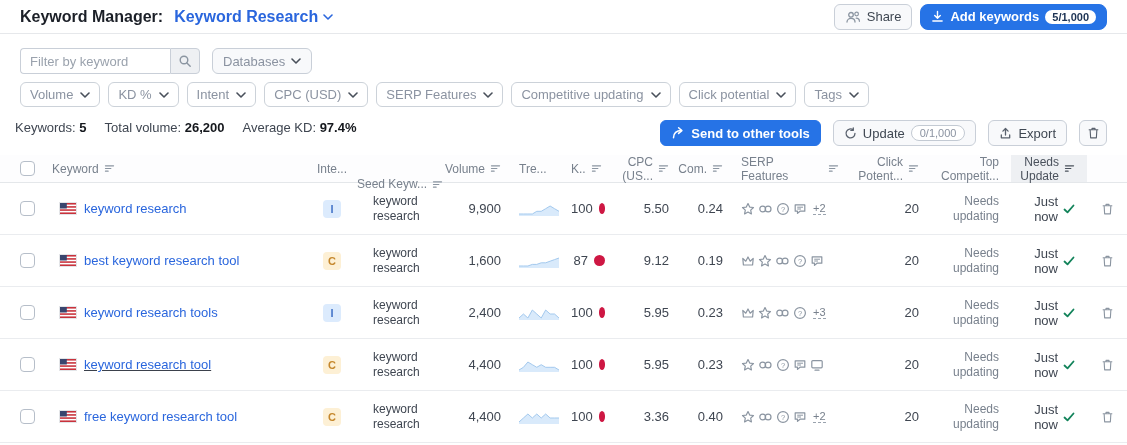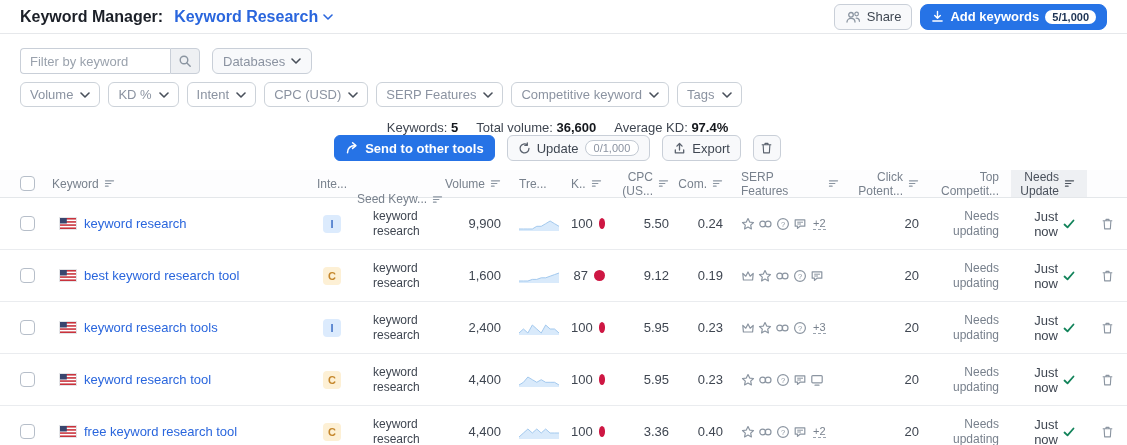--- a/index.html
+++ b/index.html
@@ -30,21 +30,21 @@
   .search-btn { width:30px; height:26px; border:1px solid #c9cfd8; background:#eef0f3;
     border-radius:0 4px 4px 0; display:flex; align-items:center; justify-content:center; cursor:pointer; }
   .dd-btn { margin-left:12px; }
   .dd-btn .lbl { color:#8b93a1; }
   .dd-btn .icon, .chip .icon { color:#49505b; }
   .chips-row { display:flex; align-items:center; gap:8px; margin-top:8px; }
   .chip { display:inline-flex; align-items:center; gap:7px; height:25px; padding:0 9px;
     border:1px solid #ccd2d9; border-radius:6px; background:#fff; color:#8b93a1; font-size:13px; cursor:pointer; }
 
   
-  .summary-bar { display:flex; align-items:center; justify-content:space-between; padding:13px 20px 9px 8px;flex-direction:column; }
+  .summary-bar { display:flex; align-items:flex-start; justify-content:space-between; padding:13px 20px 9px 15px; }
   .stats { display:flex; align-items:center; gap:18px; color:#3f4651; }
   .stats b { color:#15181d; }
   .toolbar { display:flex; align-items:center; gap:12px; }
   .icon-btn { width:28px; height:26px; padding:0; justify-content:center; }
 
   
   .table { width:1127px; }
   .tr { display:flex; align-items:center; height:52px; border-bottom:1px solid #eaecef; background:#fff; }
   .thead { display:flex; align-items:stretch; height:28px; border-bottom:1px solid #e4e7ea; background:#fdfdfe; }
   .th { display:flex; align-items:center; gap:5px; font-size:12px; color:#78818d; padding:0 6px; }
@@ -165,42 +165,50 @@
       </button>
       <button class="chip">
         <span>SERP Features</span>
                  <span class="icon">
           <svg width="10" height="6" viewBox="0 0 10 6">
             <path d="M1 1 5 5 9 1" fill="none" stroke="currentColor" stroke-linecap="round" stroke-linejoin="round" stroke-width="1.6"></path>
           </svg>
         </span>
       </button>
       <button class="chip">
-        <span>Competitive keyword</span>
+        <span>Competitive updating</span>
+                 <span class="icon">
+          <svg width="10" height="6" viewBox="0 0 10 6">
+            <path d="M1 1 5 5 9 1" fill="none" stroke="currentColor" stroke-linecap="round" stroke-linejoin="round" stroke-width="1.6"></path>
+          </svg>
+        </span>
+      </button>
+      <button class="chip">
+        <span>Click potential</span>
                  <span class="icon">
           <svg width="10" height="6" viewBox="0 0 10 6">
             <path d="M1 1 5 5 9 1" fill="none" stroke="currentColor" stroke-linecap="round" stroke-linejoin="round" stroke-width="1.6"></path>
           </svg>
         </span>
       </button>
       <button class="chip">
         <span>Tags</span>
                  <span class="icon">
           <svg width="10" height="6" viewBox="0 0 10 6">
             <path d="M1 1 5 5 9 1" fill="none" stroke="currentColor" stroke-linecap="round" stroke-linejoin="round" stroke-width="1.6"></path>
           </svg>
         </span>
       </button>
     </div>
 </div>
 
 <div class="summary-bar">
   <div class="stats">
     <span><span>Keywords:</span> <b>5</b></span>
-    <span><span>Total volume:</span> <b>36,600</b></span>
+    <span><span>Total volume:</span> <b>26,200</b></span>
     <span><span>Average KD:</span> <b>97.4%</b></span>
   </div>
   <div class="toolbar">
     <button class="btn btn-primary" style="border-radius:6px">
       <span class="icon">
           <svg width="14" height="14" viewBox="0 0 14 14">
             <path d="M2.5 11.8C2.5 6.8 5.5 4.6 10.4 4.6" fill="none" stroke="currentColor" stroke-linecap="round" stroke-linejoin="round" stroke-width="1.5"></path>
             <path d="M7.6 1.8 10.9 4.6 7.6 7.4" fill="none" stroke="currentColor" stroke-linecap="round" stroke-linejoin="round" stroke-width="1.5"></path>
           </svg>
         </span>
@@ -608,59 +616,158 @@
             <svg width="13" height="14" viewBox="0 0 14 14">
               <path d="M2.3 3.5h9.4M5.4 3.3V2h3.2v1.3M3.4 3.8l.5 8.4h6.2l.5-8.4" fill="none" stroke="currentColor" stroke-linecap="round" stroke-linejoin="round" stroke-width="1.2"></path>
             </svg>
           </span>
         </div>
       </div>
       <div class="tr">
         <div class="td cell-cb" style="width: 46px;">
           <span class="cb"></span>
         </div>
+        <div class="td " style="width: 265px; text-decoration: underline;">
+          <span class="icon flag">
+            <svg width="16" height="11" viewBox="0 0 16 11">
+              <rect width="16" height="11" fill="#fff"></rect>
+              <g fill="#c8323c">
+                <rect y="0" width="16" height="1.57"></rect>
+                <rect y="3.14" width="16" height="1.57"></rect>
+                <rect y="6.28" width="16" height="1.57"></rect>
+                <rect y="9.42" width="16" height="1.58"></rect>
+              </g>
+              <rect width="6.8" height="5.5" fill="#39456e"></rect>
+            </svg>
+          </span>
+       <a class="kw-link">keyword research tool</a>
+        </div>
+        <div class="td " style="width: 40px;">
+          <span class="badge badge-c">C</span>
+        </div>
+        <div class="td " style="width: 100px;">
+          <span class="seed-text">keyword research</span>
+        </div>
+        <div class="td al-r" style="width: 62px;">
+          <span class="num">4,400</span>
+        </div>
+        <div class="td " style="width: 52px;">
+          <svg width="40" height="14" viewBox="0 0 40 14">
+    <polygon points="0,14 0,12.0 4.444444444444445,9.3 8.88888888888889,4.0 13.333333333333332,6.7 17.77777777777778,9.3 22.22222222222222,6.7 26.666666666666664,9.3 31.11111111111111,9.3 35.55555555555556,9.3 40,12.0 40,14" fill="#d9eafb"></polygon>
+    <polyline points="0,12.0 4.444444444444445,9.3 8.88888888888889,4.0 13.333333333333332,6.7 17.77777777777778,9.3 22.22222222222222,6.7 26.666666666666664,9.3 31.11111111111111,9.3 35.55555555555556,9.3 40,12.0" fill="none" stroke="#a3c9ee" stroke-width="1"></polyline>
+          </svg>
+        </div>
+        <div class="td al-r" style="width: 52px;">
+          <span class="num">100</span>
+          <span class="kd-dot"></span>
+        </div>
+        <div class="td al-r" style="width: 64px;">
+          <span class="num">5.95</span>
+        </div>
+        <div class="td al-r" style="width: 54px;">
+          <span class="num">0.23</span>
+        </div>
+        <div class="td " style="width: 110px;">
+          <span class="serp-icons">
+            <span class="icon">
+              <svg width="14" height="14" viewBox="0 0 14 14">
+                <path d="M7 1.6 8.7 5.1 12.5 5.5 9.7 8.1 10.4 11.9 7 10 3.6 11.9 4.3 8.1 1.5 5.5 5.3 5.1Z" fill="none" stroke="currentColor" stroke-linecap="round" stroke-linejoin="round" stroke-width="1.2"></path>
+              </svg>
+            </span>
+            <span class="icon">
+              <svg width="15" height="14" viewBox="0 0 15 14">
+                <circle cx="4.7" cy="7" r="2.9" fill="none" stroke="currentColor" stroke-linecap="round" stroke-linejoin="round" stroke-width="1.2"></circle>
+                <circle cx="10.1" cy="7" r="2.9" fill="none" stroke="currentColor" stroke-linecap="round" stroke-linejoin="round" stroke-width="1.2"></circle>
+              </svg>
+            </span>
+            <span class="icon">
+              <svg width="14" height="14" viewBox="0 0 14 14">
+                <circle cx="7" cy="7" r="5.4" fill="none" stroke="currentColor" stroke-linecap="round" stroke-linejoin="round" stroke-width="1.2"></circle>
+                <text x="7" y="9.7" font-size="7.5" text-anchor="middle" fill="currentColor" stroke="none" font-family="sans-serif">?</text>
+              </svg>
+            </span>
+            <span class="icon">
+              <svg width="14" height="14" viewBox="0 0 14 14">
+                <path d="M2.2 2.8h9.6v6.4H7L4.5 11.4V9.2H2.2Z" fill="none" stroke="currentColor" stroke-linecap="round" stroke-linejoin="round" stroke-width="1.2"></path>
+                <path d="M4.6 5.2h5M4.6 7h3" fill="none" stroke="currentColor" stroke-linecap="round" stroke-linejoin="round" stroke-width="1"></path>
+              </svg>
+            </span>
+            <span class="icon">
+              <svg width="14" height="14" viewBox="0 0 14 14">
+                <rect x="1.8" y="2.6" width="10.4" height="7.2" rx="1" fill="none" stroke="currentColor" stroke-linecap="round" stroke-linejoin="round" stroke-width="1.2"></rect>
+                <path d="M5 12.2h4" fill="none" stroke="currentColor" stroke-linecap="round" stroke-linejoin="round" stroke-width="1.2"></path>
+              </svg>
+            </span>
+          </span>
+        </div>
+        <div class="td al-r" style="width: 86px;">
+          <span class="num">20</span>
+        </div>
+        <div class="td al-r" style="width: 80px;">
+          <span class="top-text">Needs updating</span>
+        </div>
+        <div class="td al-r" style="width: 76px;">
+          <span class="last-text">Just now</span>
+          <span class="icon check">
+            <svg width="12" height="10" viewBox="0 0 12 10">
+              <path d="M1.5 5.5 4.5 8.3 10.5 1.5" fill="none" stroke="currentColor" stroke-linecap="round" stroke-linejoin="round" stroke-width="1.8"></path>
+            </svg>
+          </span>
+        </div>
+        <div class="td " style="width: 40px;">
+          <span class="row-trash">
+            <svg width="13" height="14" viewBox="0 0 14 14">
+              <path d="M2.3 3.5h9.4M5.4 3.3V2h3.2v1.3M3.4 3.8l.5 8.4h6.2l.5-8.4" fill="none" stroke="currentColor" stroke-linecap="round" stroke-linejoin="round" stroke-width="1.2"></path>
+            </svg>
+          </span>
+        </div>
+      </div>
+      <div class="tr">
+        <div class="td cell-cb" style="width: 46px;">
+          <span class="cb"></span>
+        </div>
         <div class="td " style="width: 265px;">
           <span class="icon flag">
             <svg width="16" height="11" viewBox="0 0 16 11">
               <rect width="16" height="11" fill="#fff"></rect>
               <g fill="#c8323c">
                 <rect y="0" width="16" height="1.57"></rect>
                 <rect y="3.14" width="16" height="1.57"></rect>
                 <rect y="6.28" width="16" height="1.57"></rect>
                 <rect y="9.42" width="16" height="1.58"></rect>
               </g>
               <rect width="6.8" height="5.5" fill="#39456e"></rect>
             </svg>
           </span>
-       <a class="kw-link">keyword research tool</a>
+       <a class="kw-link">free keyword research tool</a>
         </div>
         <div class="td " style="width: 40px;">
           <span class="badge badge-c">C</span>
         </div>
         <div class="td " style="width: 100px;">
           <span class="seed-text">keyword research</span>
         </div>
         <div class="td al-r" style="width: 62px;">
           <span class="num">4,400</span>
         </div>
         <div class="td " style="width: 52px;">
           <svg width="40" height="14" viewBox="0 0 40 14">
-    <polygon points="0,14 0,12.0 4.444444444444445,9.3 8.88888888888889,4.0 13.333333333333332,6.7 17.77777777777778,9.3 22.22222222222222,6.7 26.666666666666664,9.3 31.11111111111111,9.3 35.55555555555556,9.3 40,12.0 40,14" fill="#d9eafb"></polygon>
-    <polyline points="0,12.0 4.444444444444445,9.3 8.88888888888889,4.0 13.333333333333332,6.7 17.77777777777778,9.3 22.22222222222222,6.7 26.666666666666664,9.3 31.11111111111111,9.3 35.55555555555556,9.3 40,12.0" fill="none" stroke="#a3c9ee" stroke-width="1"></polyline>
+    <polygon points="0,14 0,12.0 4.444444444444445,8.0 8.88888888888889,4.0 13.333333333333332,8.0 17.77777777777778,4.0 22.22222222222222,8.0 26.666666666666664,4.0 31.11111111111111,8.0 35.55555555555556,8.0 40,8.0 40,14" fill="#d9eafb"></polygon>
+    <polyline points="0,12.0 4.444444444444445,8.0 8.88888888888889,4.0 13.333333333333332,8.0 17.77777777777778,4.0 22.22222222222222,8.0 26.666666666666664,4.0 31.11111111111111,8.0 35.55555555555556,8.0 40,8.0" fill="none" stroke="#a3c9ee" stroke-width="1"></polyline>
           </svg>
         </div>
         <div class="td al-r" style="width: 52px;">
           <span class="num">100</span>
           <span class="kd-dot"></span>
         </div>
         <div class="td al-r" style="width: 64px;">
-          <span class="num">5.95</span>
+          <span class="num">3.36</span>
         </div>
         <div class="td al-r" style="width: 54px;">
-          <span class="num">0.23</span>
+          <span class="num">0.40</span>
         </div>
         <div class="td " style="width: 110px;">
           <span class="serp-icons">
             <span class="icon">
               <svg width="14" height="14" viewBox="0 0 14 14">
                 <path d="M7 1.6 8.7 5.1 12.5 5.5 9.7 8.1 10.4 11.9 7 10 3.6 11.9 4.3 8.1 1.5 5.5 5.3 5.1Z" fill="none" stroke="currentColor" stroke-linecap="round" stroke-linejoin="round" stroke-width="1.2"></path>
               </svg>
             </span>
             <span class="icon">
               <svg width="15" height="14" viewBox="0 0 15 14">
@@ -673,26 +780,21 @@
                 <circle cx="7" cy="7" r="5.4" fill="none" stroke="currentColor" stroke-linecap="round" stroke-linejoin="round" stroke-width="1.2"></circle>
                 <text x="7" y="9.7" font-size="7.5" text-anchor="middle" fill="currentColor" stroke="none" font-family="sans-serif">?</text>
               </svg>
             </span>
             <span class="icon">
               <svg width="14" height="14" viewBox="0 0 14 14">
                 <path d="M2.2 2.8h9.6v6.4H7L4.5 11.4V9.2H2.2Z" fill="none" stroke="currentColor" stroke-linecap="round" stroke-linejoin="round" stroke-width="1.2"></path>
                 <path d="M4.6 5.2h5M4.6 7h3" fill="none" stroke="currentColor" stroke-linecap="round" stroke-linejoin="round" stroke-width="1"></path>
               </svg>
             </span>
-            <span class="icon">
-              <svg width="14" height="14" viewBox="0 0 14 14">
-                <rect x="1.8" y="2.6" width="10.4" height="7.2" rx="1" fill="none" stroke="currentColor" stroke-linecap="round" stroke-linejoin="round" stroke-width="1.2"></rect>
-                <path d="M5 12.2h4" fill="none" stroke="currentColor" stroke-linecap="round" stroke-linejoin="round" stroke-width="1.2"></path>
-              </svg>
-            </span>
+            <span class="serp-more">+2</span>
           </span>
         </div>
         <div class="td al-r" style="width: 86px;">
           <span class="num">20</span>
         </div>
         <div class="td al-r" style="width: 80px;">
           <span class="top-text">Needs updating</span>
         </div>
         <div class="td al-r" style="width: 76px;">
           <span class="last-text">Just now</span>
@@ -703,108 +805,14 @@
           </span>
         </div>
         <div class="td " style="width: 40px;">
           <span class="row-trash">
             <svg width="13" height="14" viewBox="0 0 14 14">
               <path d="M2.3 3.5h9.4M5.4 3.3V2h3.2v1.3M3.4 3.8l.5 8.4h6.2l.5-8.4" fill="none" stroke="currentColor" stroke-linecap="round" stroke-linejoin="round" stroke-width="1.2"></path>
             </svg>
           </span>
         </div>
       </div>
-      <div class="tr">
-        <div class="td cell-cb" style="width: 46px;">
-          <span class="cb"></span>
-        </div>
-        <div class="td " style="width: 265px;">
-          <span class="icon flag">
-            <svg width="16" height="11" viewBox="0 0 16 11">
-              <rect width="16" height="11" fill="#fff"></rect>
-              <g fill="#c8323c">
-                <rect y="0" width="16" height="1.57"></rect>
-                <rect y="3.14" width="16" height="1.57"></rect>
-                <rect y="6.28" width="16" height="1.57"></rect>
-                <rect y="9.42" width="16" height="1.58"></rect>
-              </g>
-              <rect width="6.8" height="5.5" fill="#39456e"></rect>
-            </svg>
-          </span>
-       <a class="kw-link">free keyword research tool</a>
-        </div>
-        <div class="td " style="width: 40px;">
-          <span class="badge badge-c">C</span>
-        </div>
-        <div class="td " style="width: 100px;">
-          <span class="seed-text">keyword research</span>
-        </div>
-        <div class="td al-r" style="width: 62px;">
-          <span class="num">4,400</span>
-        </div>
-        <div class="td " style="width: 52px;">
-          <svg width="40" height="14" viewBox="0 0 40 14">
-    <polygon points="0,14 0,12.0 4.444444444444445,8.0 8.88888888888889,4.0 13.333333333333332,8.0 17.77777777777778,4.0 22.22222222222222,8.0 26.666666666666664,4.0 31.11111111111111,8.0 35.55555555555556,8.0 40,8.0 40,14" fill="#d9eafb"></polygon>
-    <polyline points="0,12.0 4.444444444444445,8.0 8.88888888888889,4.0 13.333333333333332,8.0 17.77777777777778,4.0 22.22222222222222,8.0 26.666666666666664,4.0 31.11111111111111,8.0 35.55555555555556,8.0 40,8.0" fill="none" stroke="#a3c9ee" stroke-width="1"></polyline>
-          </svg>
-        </div>
-        <div class="td al-r" style="width: 52px;">
-          <span class="num">100</span>
-          <span class="kd-dot"></span>
-        </div>
-        <div class="td al-r" style="width: 64px;">
-          <span class="num">3.36</span>
-        </div>
-        <div class="td al-r" style="width: 54px;">
-          <span class="num">0.40</span>
-        </div>
-        <div class="td " style="width: 110px;">
-          <span class="serp-icons">
-            <span class="icon">
-              <svg width="14" height="14" viewBox="0 0 14 14">
-                <path d="M7 1.6 8.7 5.1 12.5 5.5 9.7 8.1 10.4 11.9 7 10 3.6 11.9 4.3 8.1 1.5 5.5 5.3 5.1Z" fill="none" stroke="currentColor" stroke-linecap="round" stroke-linejoin="round" stroke-width="1.2"></path>
-              </svg>
-            </span>
-            <span class="icon">
-              <svg width="15" height="14" viewBox="0 0 15 14">
-                <circle cx="4.7" cy="7" r="2.9" fill="none" stroke="currentColor" stroke-linecap="round" stroke-linejoin="round" stroke-width="1.2"></circle>
-                <circle cx="10.1" cy="7" r="2.9" fill="none" stroke="currentColor" stroke-linecap="round" stroke-linejoin="round" stroke-width="1.2"></circle>
-              </svg>
-            </span>
-            <span class="icon">
-              <svg width="14" height="14" viewBox="0 0 14 14">
-                <circle cx="7" cy="7" r="5.4" fill="none" stroke="currentColor" stroke-linecap="round" stroke-linejoin="round" stroke-width="1.2"></circle>
-                <text x="7" y="9.7" font-size="7.5" text-anchor="middle" fill="currentColor" stroke="none" font-family="sans-serif">?</text>
-              </svg>
-            </span>
-            <span class="icon">
-              <svg width="14" height="14" viewBox="0 0 14 14">
-                <path d="M2.2 2.8h9.6v6.4H7L4.5 11.4V9.2H2.2Z" fill="none" stroke="currentColor" stroke-linecap="round" stroke-linejoin="round" stroke-width="1.2"></path>
-                <path d="M4.6 5.2h5M4.6 7h3" fill="none" stroke="currentColor" stroke-linecap="round" stroke-linejoin="round" stroke-width="1"></path>
-              </svg>
-            </span>
-            <span class="serp-more">+2</span>
-          </span>
-        </div>
-        <div class="td al-r" style="width: 86px;">
-          <span class="num">20</span>
-        </div>
-        <div class="td al-r" style="width: 80px;">
-          <span class="top-text">Needs updating</span>
-        </div>
-        <div class="td al-r" style="width: 76px;">
-          <span class="last-text">Just now</span>
-          <span class="icon check">
-            <svg width="12" height="10" viewBox="0 0 12 10">
-              <path d="M1.5 5.5 4.5 8.3 10.5 1.5" fill="none" stroke="currentColor" stroke-linecap="round" stroke-linejoin="round" stroke-width="1.8"></path>
-            </svg>
-          </span>
-        </div>
-        <div class="td " style="width: 40px;">
-          <span class="row-trash">
-            <svg width="13" height="14" viewBox="0 0 14 14">
-              <path d="M2.3 3.5h9.4M5.4 3.3V2h3.2v1.3M3.4 3.8l.5 8.4h6.2l.5-8.4" fill="none" stroke="currentColor" stroke-linecap="round" stroke-linejoin="round" stroke-width="1.2"></path>
-            </svg>
-          </span>
-        </div>
-      </div>
     </div>
 </div>
 
 </body></html>

